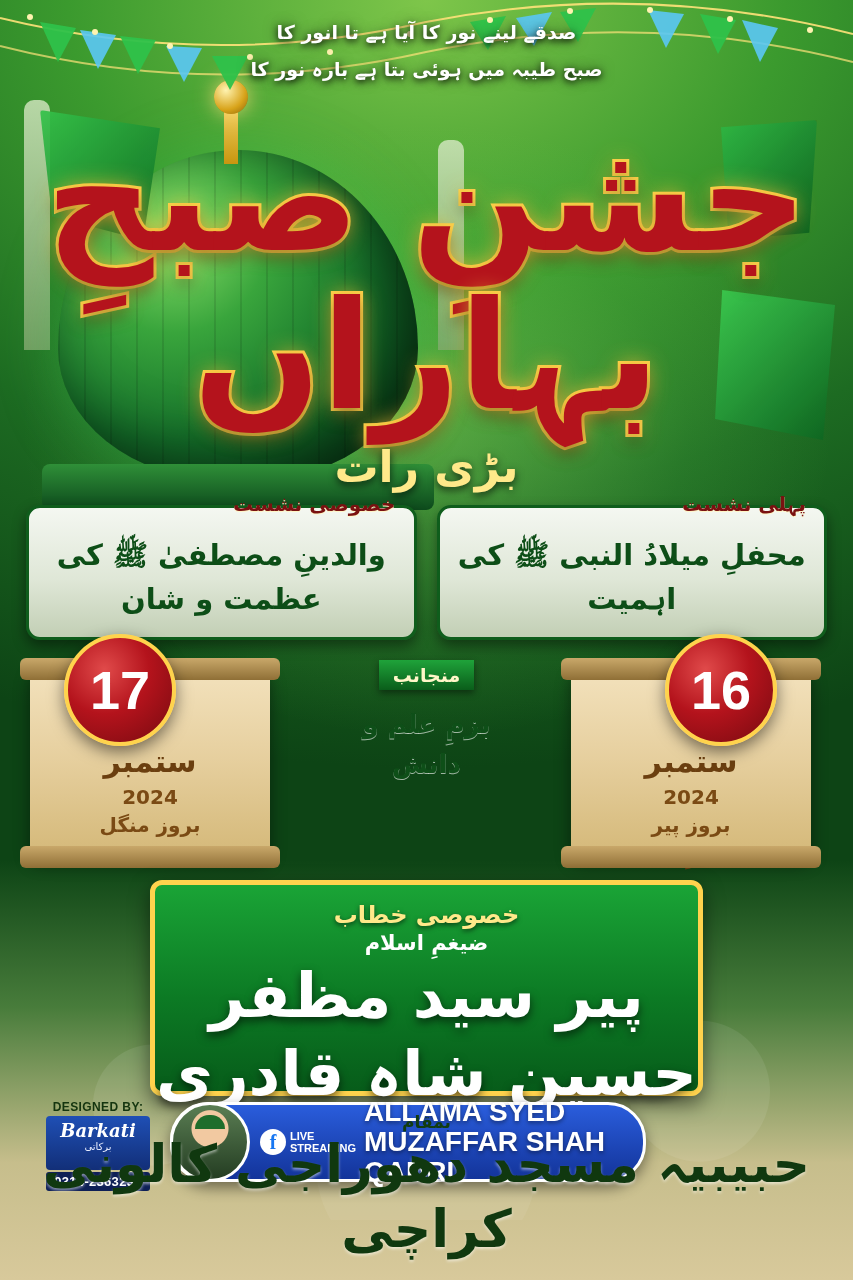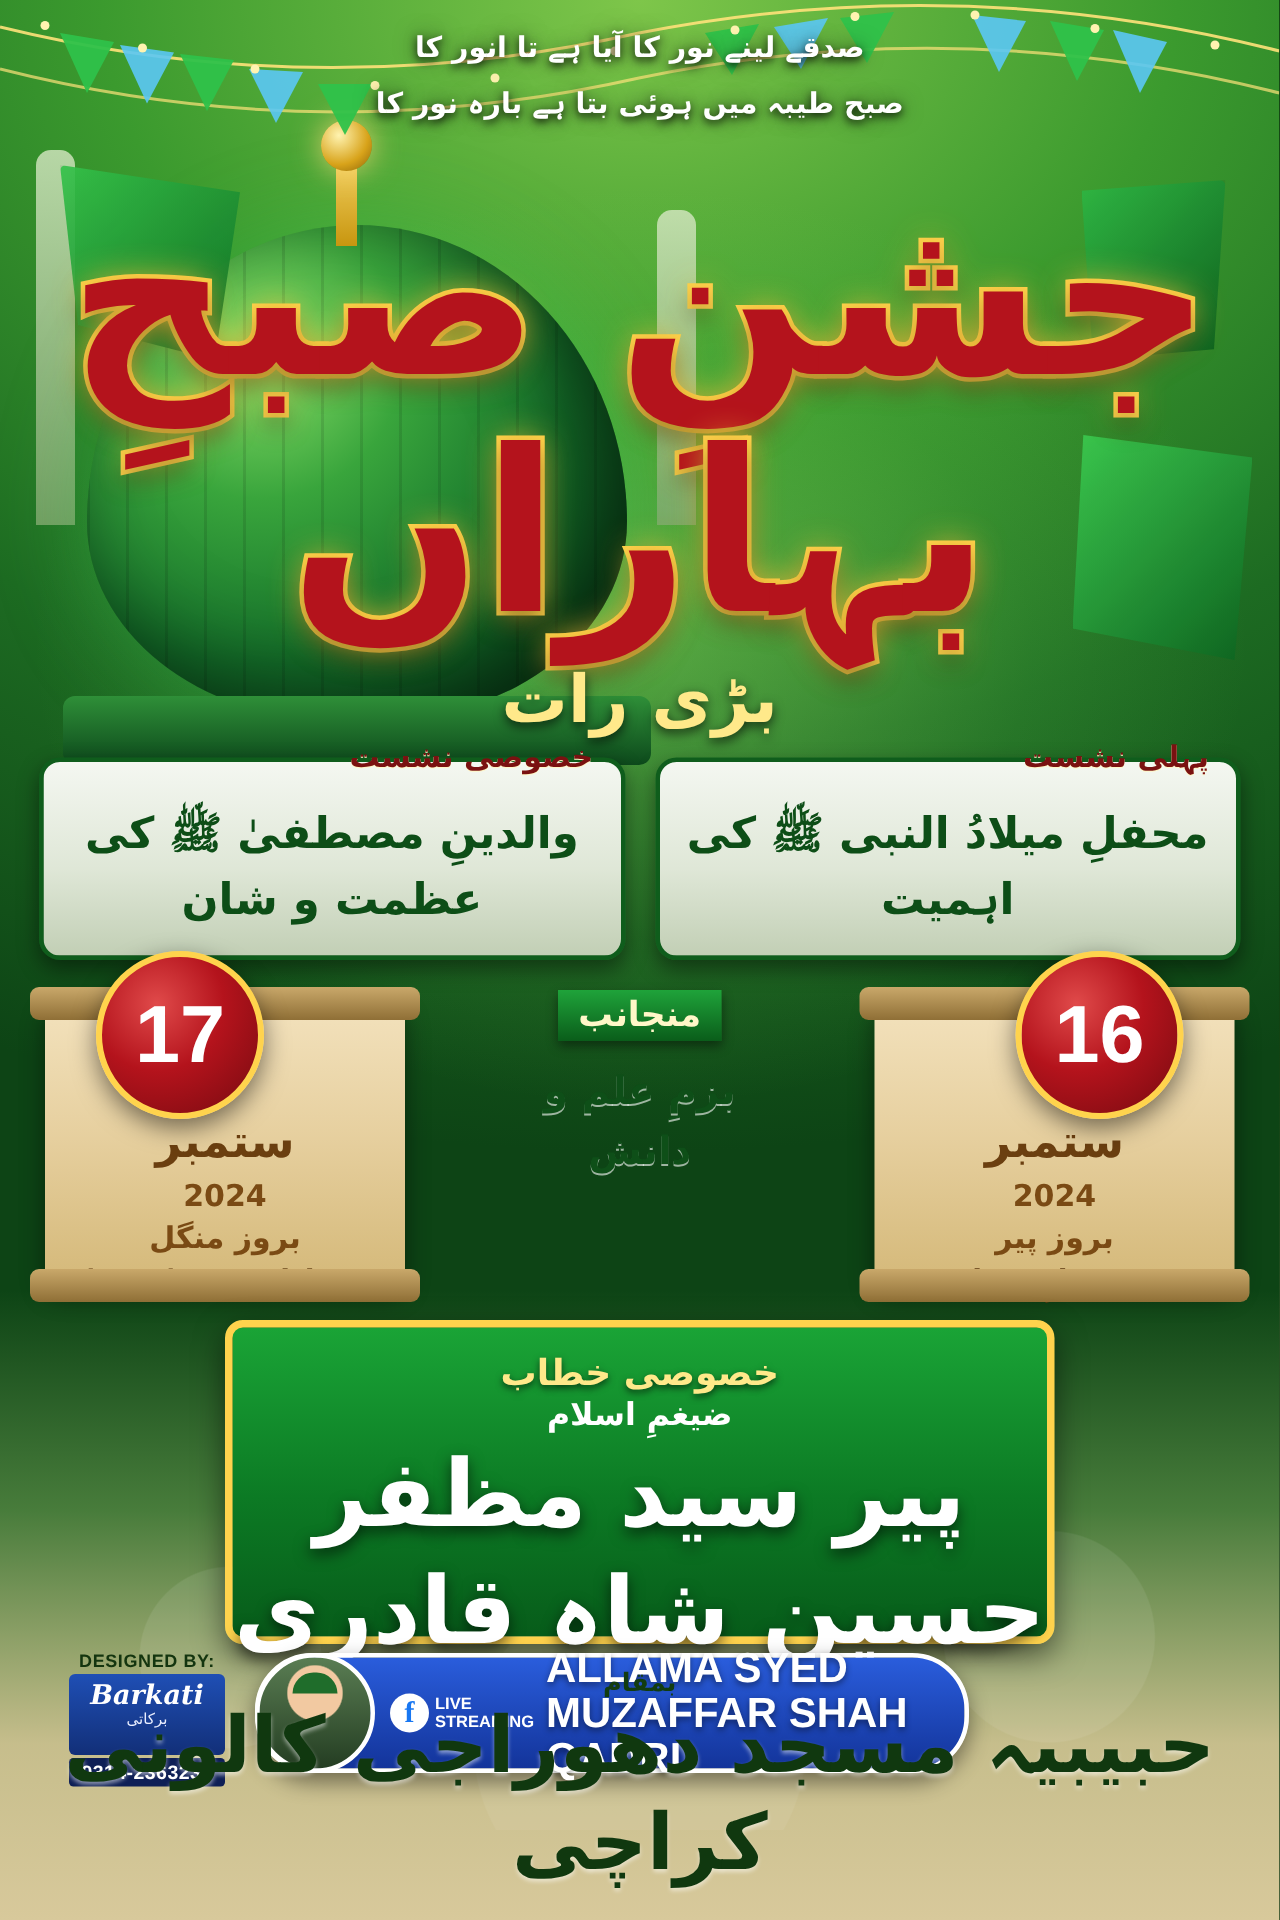--- a/index.html
+++ b/index.html
@@ -238,21 +238,21 @@
     content: "";
     position: absolute;
     left: -10px; right: -10px;
     height: 22px;
     background: linear-gradient(180deg, #c9a86a, #8f6f36);
     border-radius: 6px;
   }
   .scroll::before { top: -10px; }
   .scroll::after { bottom: -10px; }
   .scroll.left { left: 0; }
-  .scroll.right { right: 0; }
+  .scroll.right { right: 12px; }
   .daybadge {
     position: absolute;
     top: -34px;
     width: 104px; height: 104px;
     border-radius: 50%;
     background: radial-gradient(circle at 35% 30%, #e04a4a 0%, #b4131c 45%, #760a10 100%);
     border: 4px solid #ffd34d;
     box-shadow: 0 6px 16px rgba(0,0,0,.5);
     color: #fff;
     font-family: "Liberation Sans", sans-serif;
@@ -295,21 +295,21 @@
     text-align: center;
     direction: rtl;
     z-index: 9;
   }
   .center-tag .ribbon {
     display: inline-block;
     background: linear-gradient(180deg, #1fa33a, #0a5d1a);
     color: #fff7c8;
     font-family: "DejaVu Sans", sans-serif;
     font-weight: bold;
-    font-size: 23px;
+    font-size: 19px;
     padding: 4px 14px;
     border-radius: 0;
     box-shadow: 0 3px 7px rgba(0,0,0,.45);
   }
   .center-tag .bazm {
     margin-top: 14px;
     font-family: "DejaVu Sans", sans-serif;
     font-weight: bold;
     font-size: 26px;
     color: #0e4f18;

